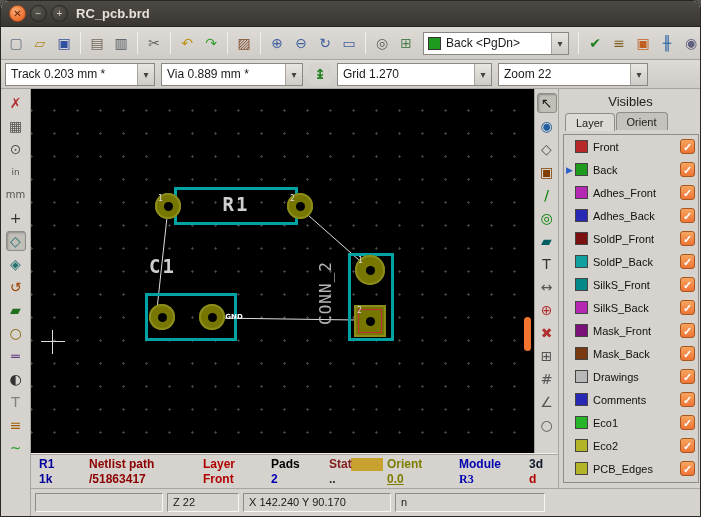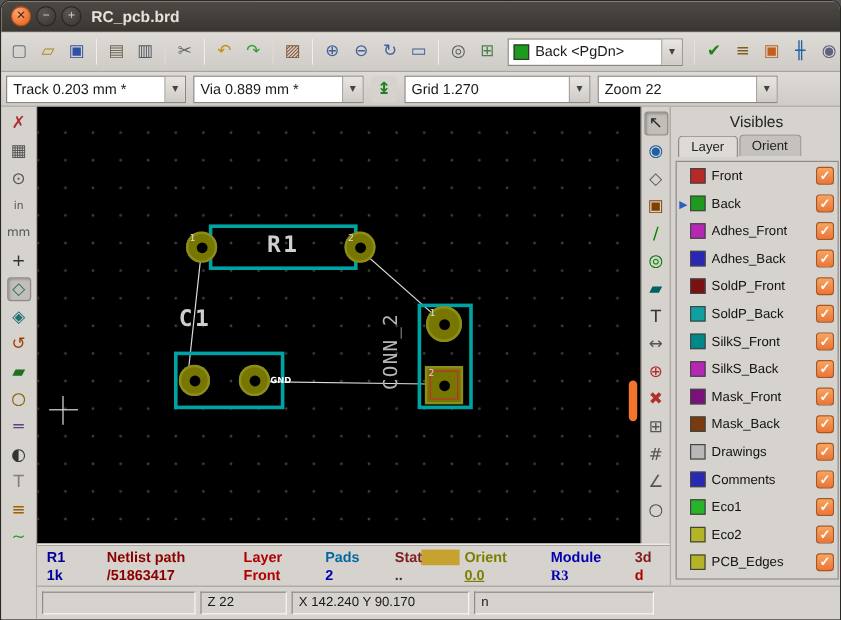--- a/index.html
+++ b/index.html
@@ -528,37 +528,37 @@
       </div>
       <div class="sfield">
         <div class="flabel" style="color: rgb(139, 0, 0);">Netlist path</div>
         <div class="fvalue" style="color: rgb(139, 0, 0);">/51863417</div>
       </div>
       <div class="sfield">
         <div class="flabel" style="color: rgb(176, 0, 0);">Layer</div>
         <div class="fvalue" style="color: rgb(176, 0, 0);">Front</div>
       </div>
       <div class="sfield">
-        <div class="flabel" style="color: #0369a1;">Pads</div>
+        <div class="flabel" style="color: #000000;">Pads</div>
         <div class="fvalue" style="color: rgb(0, 0, 176);">2</div>
       </div>
       <div class="sfield">
         <div class="flabel" style="color: #7f1d1d;">Stat</div>
         <div class="fvalue" style="color: rgb(48, 48, 48);">..</div>
       </div>
       <div class="sfield">
         <div class="flabel" style="color: rgb(125, 125, 0);">Orient</div>
         <div class="fvalue" style="color: rgb(125, 125, 0); text-decoration: underline;">0.0</div>
       </div>
       <div class="sfield">
         <div class="flabel" style="color: rgb(0, 0, 176);">Module</div>
         <div class="fvalue" style="color: rgb(0, 0, 176); font-family: Liberation Serif, serif;">R3</div>
       </div>
       <div class="sfield">
-        <div class="flabel" style="color: #7f1d1d;">3d</div>
+        <div class="flabel" style="color: #0f172a;">3d</div>
         <div class="fvalue" style="color: rgb(176, 0, 0);">d</div>
       </div>
     </div>
 
   <div id="bottom-bar">
       <div class="bbox"></div>
       <div class="bbox">Z 22</div>
       <div class="bbox">X 142.240 Y 90.170</div>
       <div class="bbox">n</div>
     </div>

